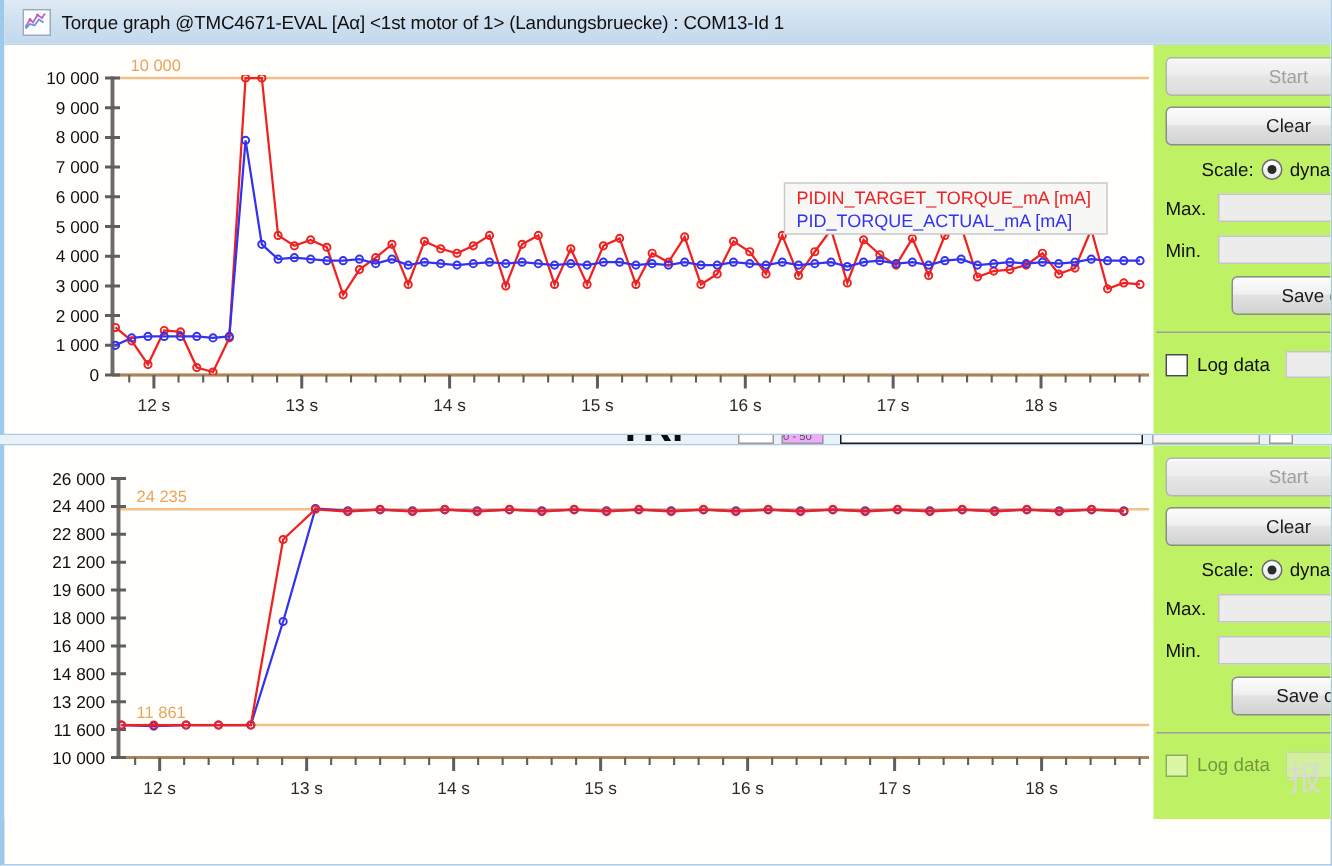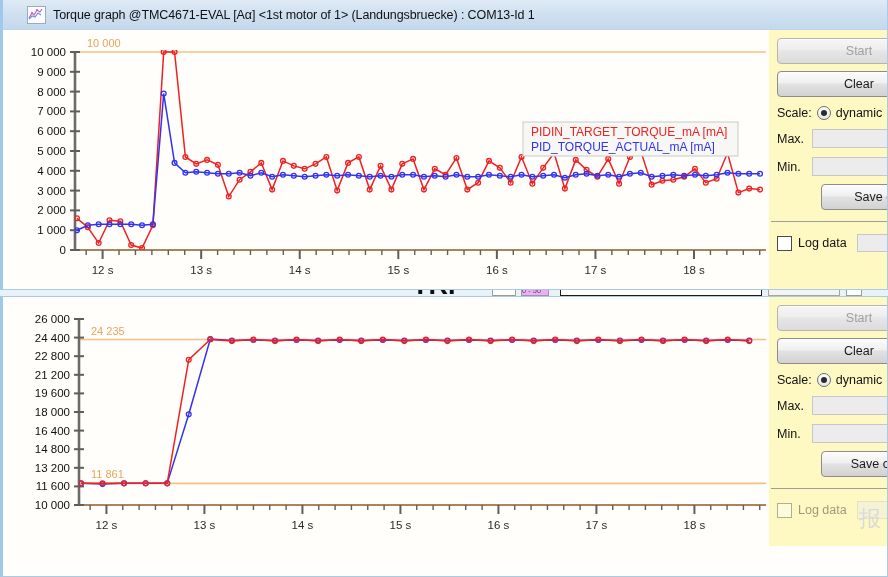--- a/index.html
+++ b/index.html
@@ -10,49 +10,49 @@
     font-size:12px;color:#1a1a1a;
     position:relative;
   }
   .panel{position:absolute;left:0;width:888px;background:#fffefb;
          border:1px solid #a8cbe8;box-sizing:border-box;}
   .panel.torque{top:0;height:290px;border-top:none;border-left:3px solid #9fc9ea;}
   .panel.velocity{top:296px;height:281px;border-left:3px solid #9fc9ea;}
 
   .titlebar{height:30px;display:flex;align-items:center;
             background:linear-gradient(to bottom,#dfeaf5 0%,#cfe0f0 50%,#c3d9ec 100%);
-            border-bottom:1px solid #bcd5e9;padding-left:24px;box-sizing:border-box;}
+            border-bottom:1px solid #bcd5e9;padding-left:12px;box-sizing:border-box;}
   .titlebar .ticon{width:17px;height:16px;flex:0 0 auto;margin-right:7px;
                    background:#fcfcff;border:1px solid #9aabc0;position:relative;overflow:hidden;}
   .titlebar .ticon svg{position:absolute;left:0;top:0;}
   .titlebar .ttext{font-size:12.5px;color:#101010;white-space:nowrap;letter-spacing:-0.1px;}
 
   .body{position:relative;height:calc(100% - 30px);background:#fffefb;}
 
   .plotwrap{position:absolute;left:0;top:0;width:770px;height:100%;overflow:hidden;}
   .plotwrap svg{display:block;}
 
   
   .controls{position:absolute;top:0;right:0;width:118px;height:100%;
-            background:#fef9c3;overflow:hidden;}
+            background:#bef264;overflow:hidden;}
   .ctl-inner{position:relative;width:180px;padding:8px 0 0 8px;box-sizing:border-box;}
 
   .btn{display:block;height:26px;line-height:24px;text-align:center;
        font-size:12.5px;color:#1b1b1b;
        background:linear-gradient(to bottom,#fcfcfc 0%,#f0f0f0 45%,#e2e2e2 50%,#d2d2d2 100%);
        border:1px solid #8c8c8c;border-radius:4px;box-sizing:border-box;
        box-shadow:inset 0 1px 0 rgba(255,255,255,.8);}
   .btn.wide{width:164px;}
   .btn.disabled{color:#a0a0a0;border-color:#b4b4b4;
        background:linear-gradient(to bottom,#f6f6f6 0%,#ededed 45%,#e6e6e6 50%,#dcdcdc 100%);}
   .btn.save{width:120px;margin-left:44px;}
 
   .row{display:flex;align-items:center;margin-top:9px;}
   .lbl{font-size:12.5px;color:#121212;}
-  .scale-label{margin-right:5px;}
+  .scale-label{margin-right:5px;margin-left:24px;}
   .radio{width:12px;height:12px;border-radius:50%;border:1px solid #6d6d6d;
          background:linear-gradient(to bottom,#ffffff,#e8e8e8);
          position:relative;margin-right:5px;flex:0 0 auto;}
   .radio:after{content:"";position:absolute;left:3px;top:3px;width:6px;height:6px;
                border-radius:50%;background:#2b2b2b;}
   .field{height:19px;background:#ececec;border:1px solid #c6c6c6;box-sizing:border-box;}
   .f-max{width:118px;margin-left:8px;}
   .f-min{width:118px;margin-left:11px;}
 
   .divider{height:1px;background:#9e9e9e;width:172px;margin:11px 0 0 -6px;}

